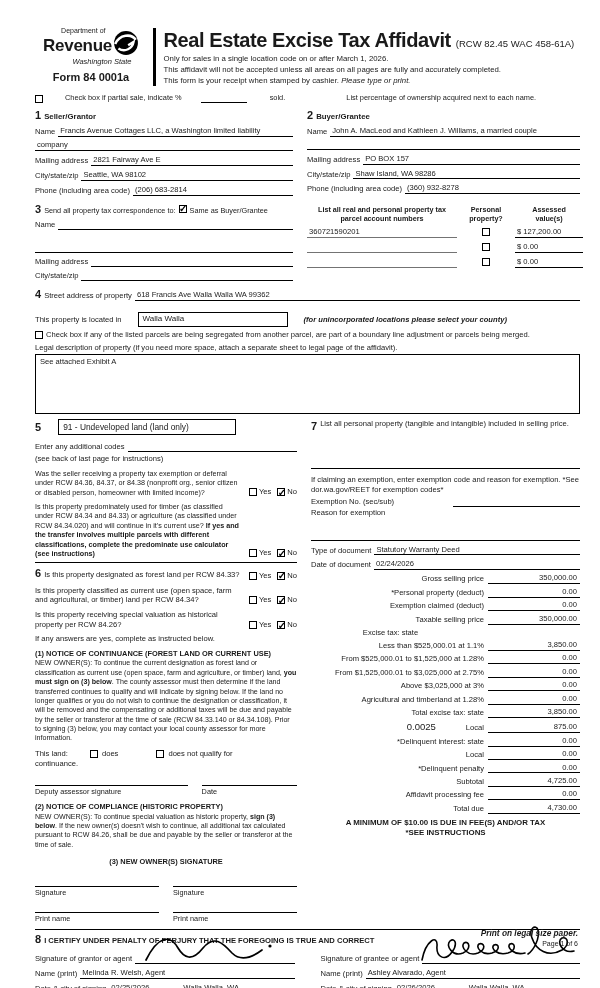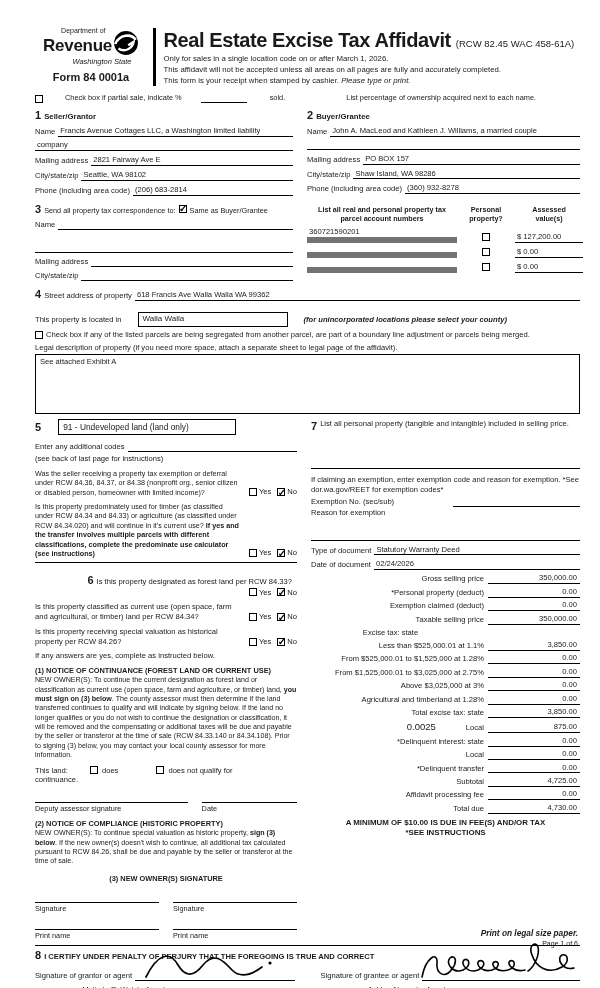--- a/index.html
+++ b/index.html
@@ -40,21 +40,21 @@
   .sechead { font-size:7.8px; font-weight:bold; }
   .frow { display:flex; align-items:flex-end; margin-top:4px; }
   .frow .lbl { white-space:nowrap; margin-right:3px; }
   .fill { flex:1; border-bottom:1px solid #000; min-height:9.5px; padding:0 2px; }
   
   .ptable-head { display:flex; font-weight:bold; text-align:center; margin-top:3px; font-size:7.2px; }
   .pc1 { width:150px; flex:none; }
   .pc2 { width:58px; flex:none; }
   .pc3 { width:68px; flex:none; }
   .prow { display:flex; align-items:flex-end; margin-top:4px; }
-  .prow .pc1 { border-bottom:6px solid #737373; min-height:9.5px; text-align:left; padding:0 2px; }
+  .prow .pc1 { border-bottom:1px solid #737373; min-height:9.5px; text-align:left; padding:0 2px; }
   .prow .pc2 { text-align:center; }
   .prow .pc3 { border-bottom:1px solid #000; min-height:9.5px; text-align:left; padding:0 2px; }
   
   .county-box { border:1px solid #000; display:inline-block; min-width:150px; padding:1px 4px; font-size:8px; }
   .legal-box { border:1.2px solid #000; height:60px; margin-top:2px; padding:2px 4px; font-size:7.6px; }
   
   .main-cols { display:flex; margin-top:5px; }
   .mcL { width:262px; flex:none; }
   .mcR { flex:1; margin-left:14px; }
   .code-box { border:1px solid #000; display:inline-block; min-width:178px; padding:1.5px 4px; font-size:8.4px; }
@@ -268,21 +268,21 @@
         <span class="qt" style="font-size:7.2px;"><span>Is this property predominately used for timber (as classified under RCW 84.34 and 84.33) or agriculture (as classified under RCW 84.34.020) and will continue in it's current use? </span><span class="b">If yes and the transfer involves multiple parcels with different classifications, complete the predominate use calculator (see instructions)</span></span>
         <span class="yn">
           <span class="cb"></span>
             <span>Yes</span>
           <span class="cb checked"></span>
             <span>No</span>
         </span>
       </div>
 
       <div class="rule"></div>
-      <div class="q" style="margin-top:10px;flex-direction:column;">
+      <div class="q" style="margin-top:3px;">
         <span class="qt"><span class="secnum">6</span><span>Is this property designated as forest land per RCW 84.33?</span></span>
         <span class="yn">
           <span class="cb"></span>
             <span>Yes</span>
           <span class="cb checked"></span>
             <span>No</span>
         </span>
       </div>
       <div class="q">
         <span class="qt">Is this property classified as current use (open space, farm and agricultural, or timber) land per RCW 84.34?</span>
@@ -426,21 +426,21 @@
           </div>
           <div class="tax-row">
             <span class="tax-label">*Delinquent interest: state</span>
             <span class="tax-value">0.00</span>
           </div>
           <div class="tax-row">
             <span class="tax-label">Local</span>
             <span class="tax-value">0.00</span>
           </div>
           <div class="tax-row">
-            <span class="tax-label">*Delinquent transfer</span>
+            <span class="tax-label">*Delinquent penalty</span>
             <span class="tax-value">0.00</span>
           </div>
           <div class="tax-row">
             <span class="tax-label">Subtotal</span>
             <span class="tax-value">4,725.00</span>
           </div>
           <div class="tax-row">
             <span class="tax-label">Affidavit processing fee</span>
             <span class="tax-value">0.00</span>
           </div>

